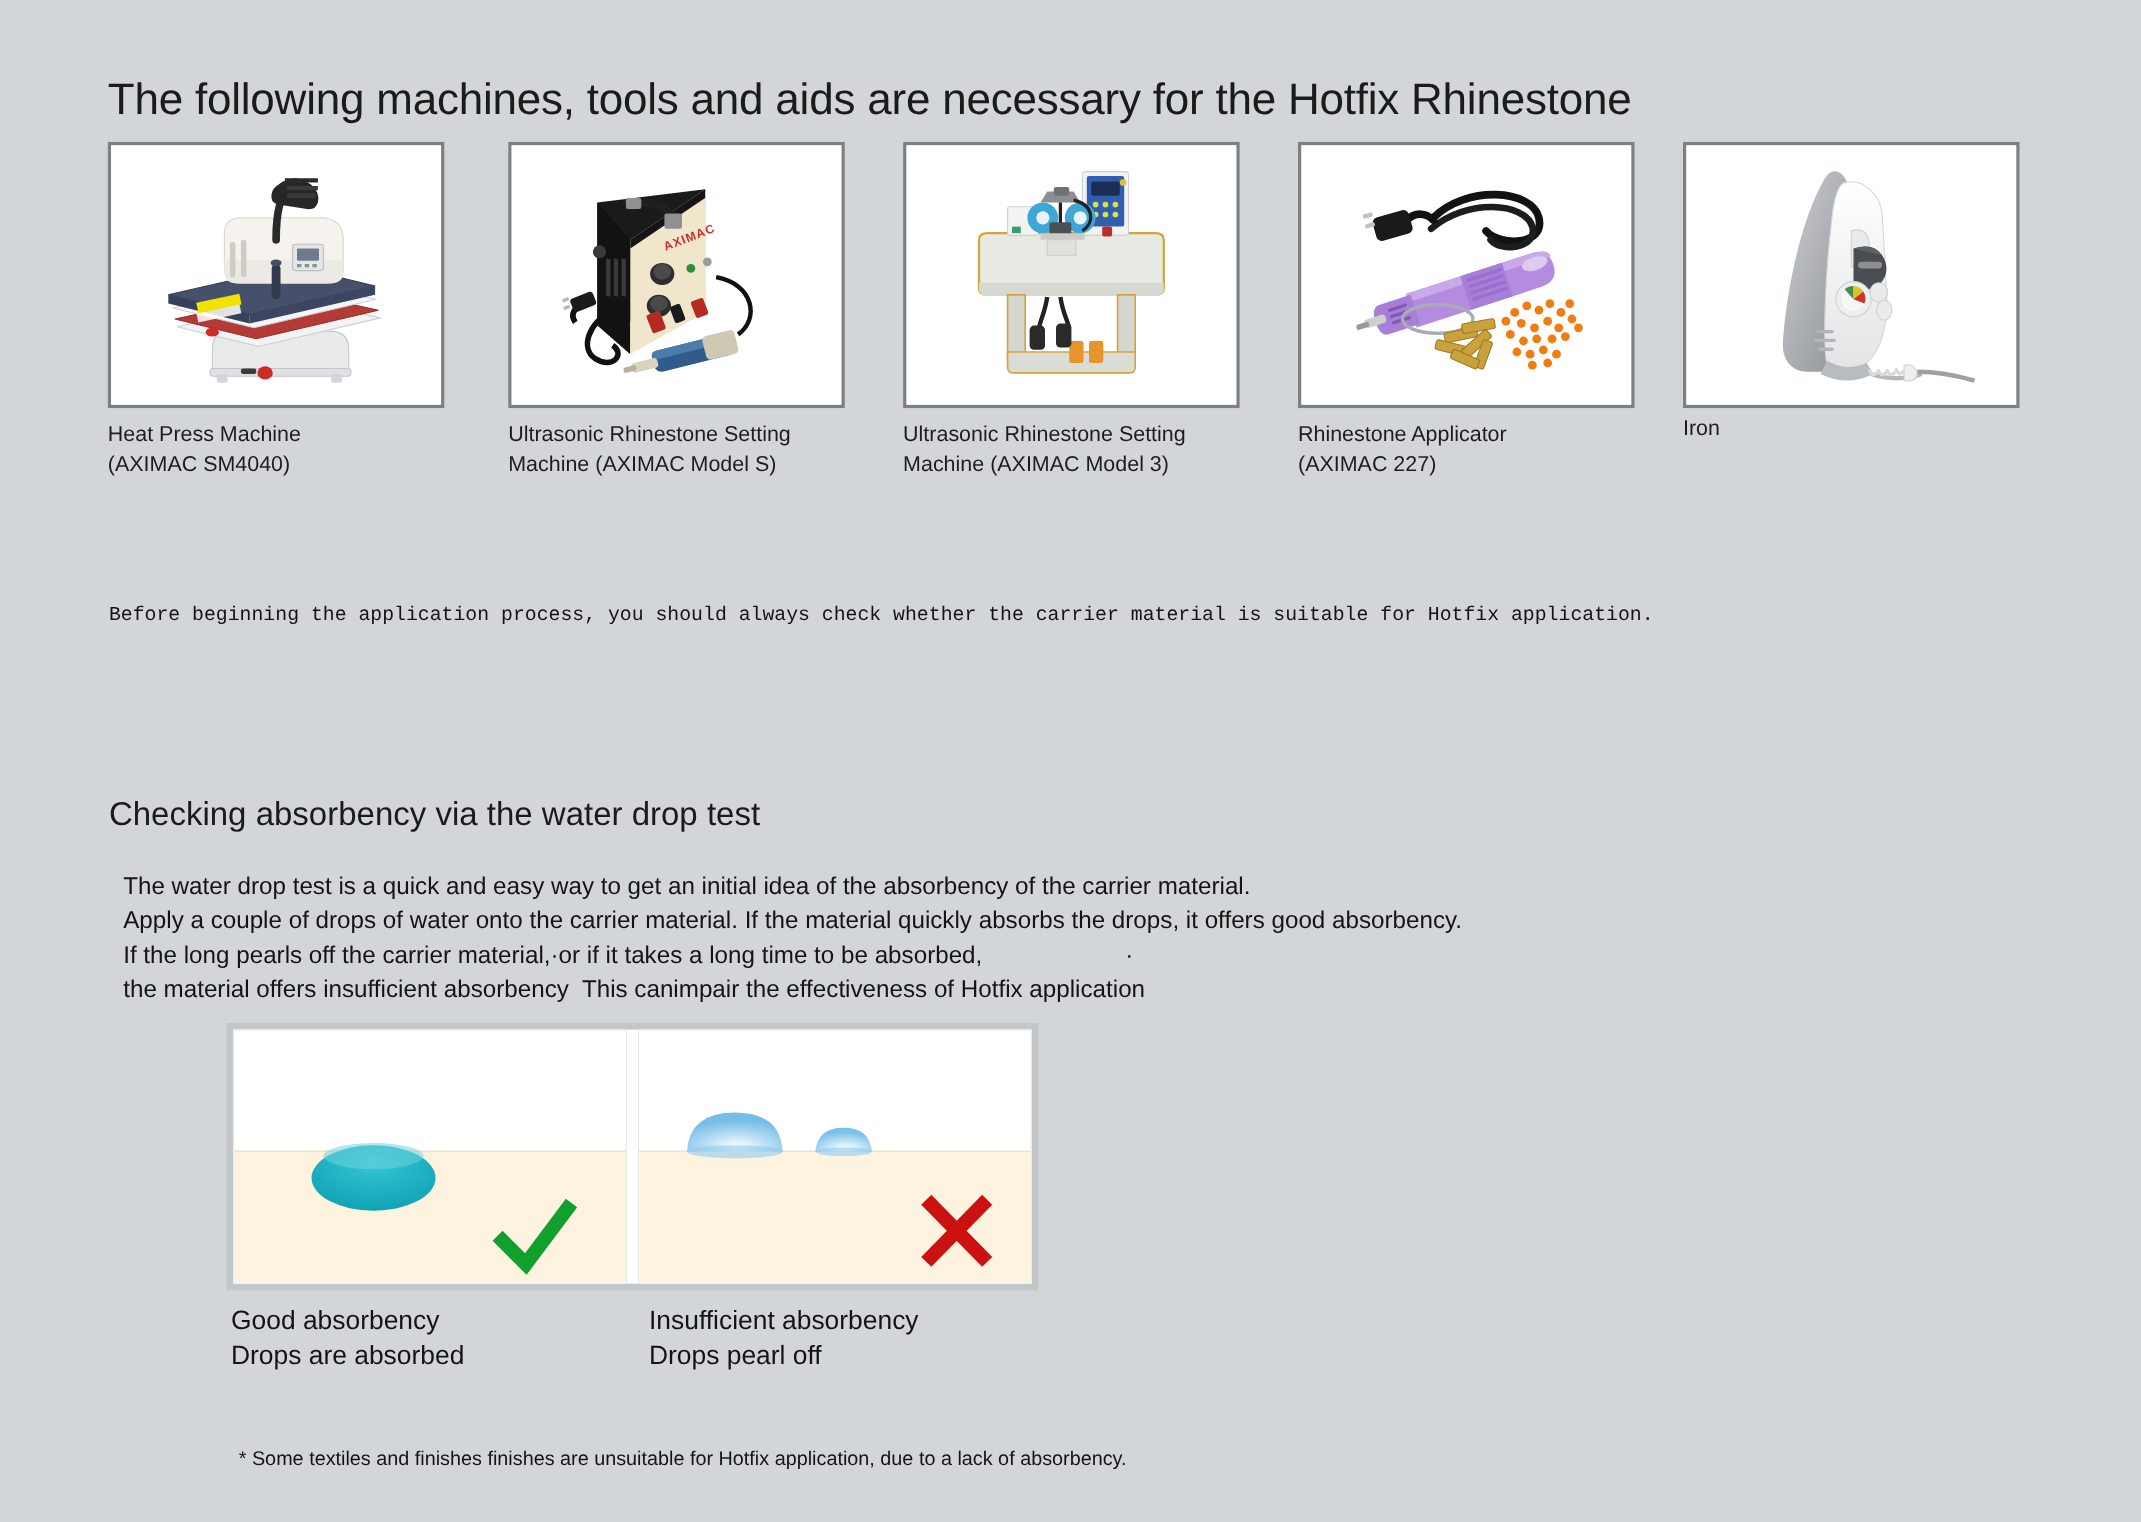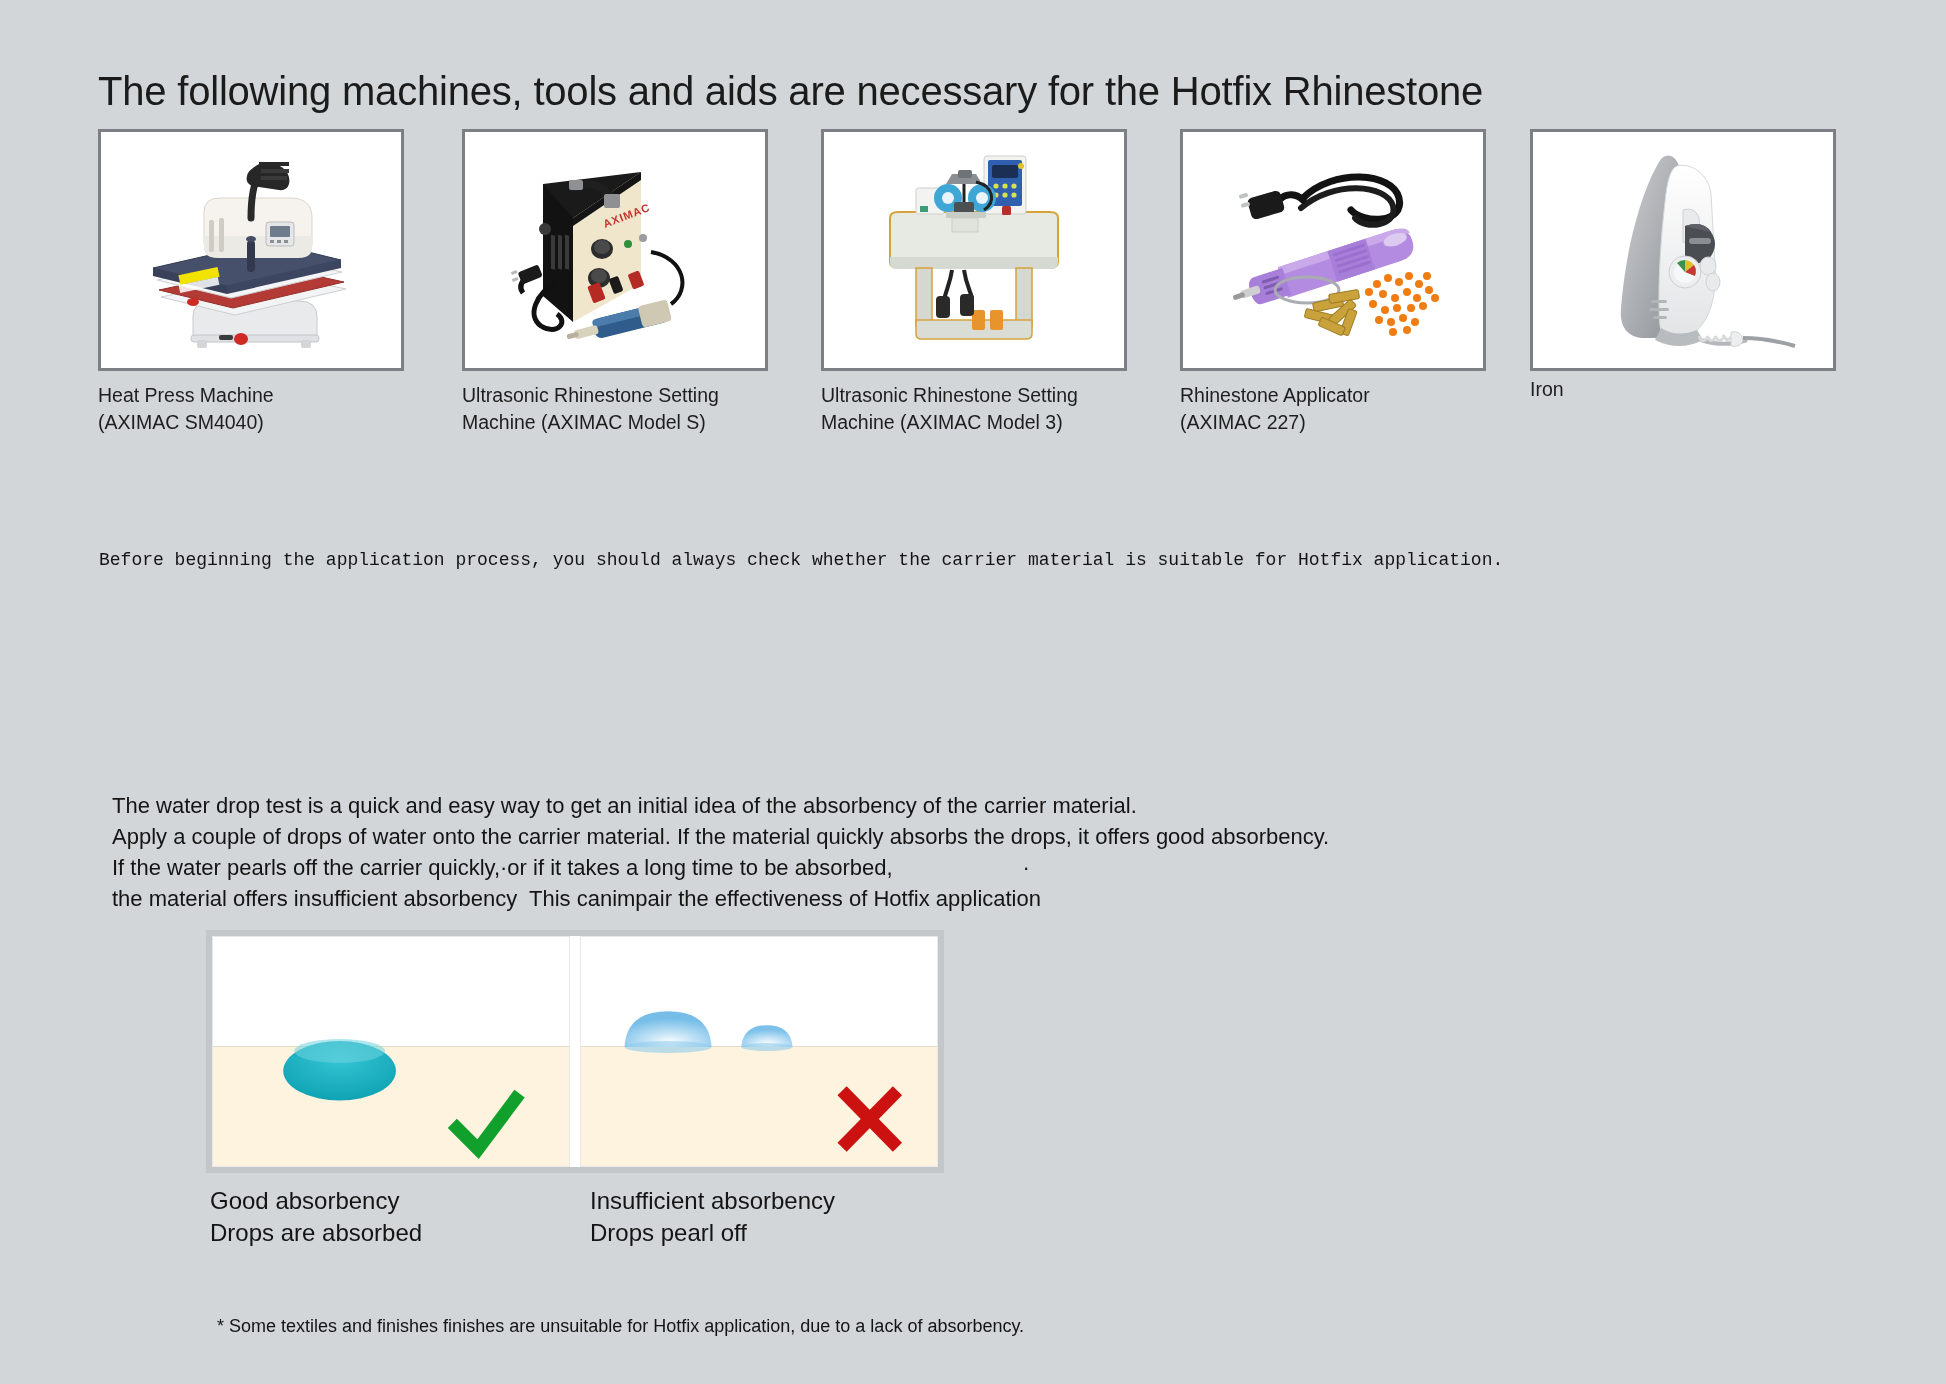--- a/index.html
+++ b/index.html
@@ -453,25 +453,26 @@
           <path d="M210 206 C232 206 248 210 262 214" stroke="#9da0a4" stroke-width="4" fill="none"></path>
         </svg>
       </div>
       <div class="product-caption">Iron</div>
     </div>
 
   </div>
 
   <div class="mid-note">Before beginning the application process, you should always check whether the carrier material is suitable for Hotfix application.</div>
 
+  <div class="section-heading">Checking absorbency via the water drop test</div>
 
   <div class="body-block">
     <div class="line">The water drop test is a quick and easy way to get an initial idea of the absorbency of the carrier material.</div>
     <div class="line">Apply a couple of drops of water onto the carrier material. If the material quickly absorbs the drops, it offers good absorbency.</div>
-    <div class="line"><span>If the water pearls off the carrier quickly,·or if it takes a long time to be absorbed,</span><span class="gap"></span><span>·</span></div>
+    <div class="line"><span>If the long pearls off the carrier material,·or if it takes a long time to be absorbed,</span><span class="gap"></span><span>·</span></div>
     <div class="line">the material offers insufficient absorbency  This canimpair the effectiveness of Hotfix application</div>
   </div>
 
   <div class="drop-figure">
     <div class="drop-panels">
 
       <div class="drop-panel">
         <div class="material"></div>
         <svg viewBox="0 0 360 231" preserveAspectRatio="none" xmlns="http://www.w3.org/2000/svg">
           <defs>

